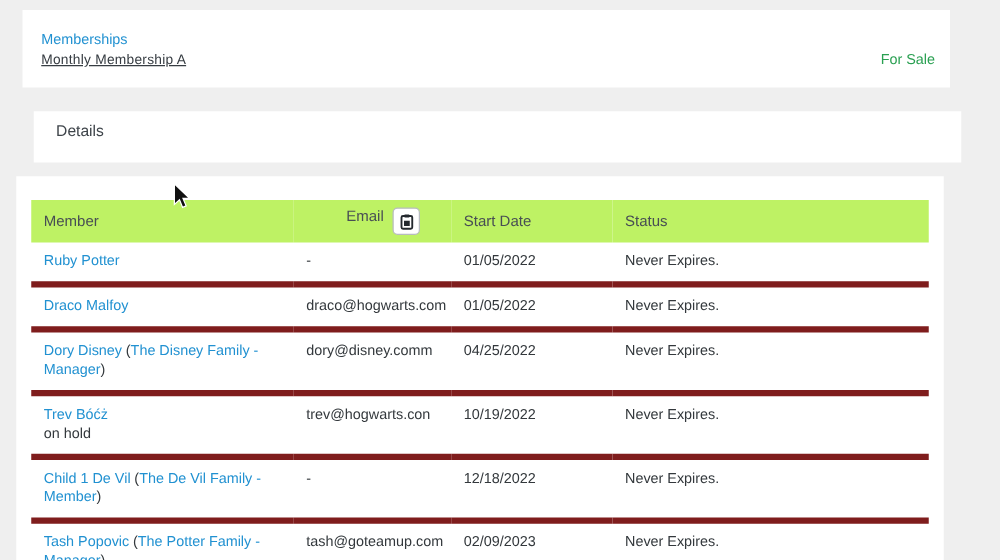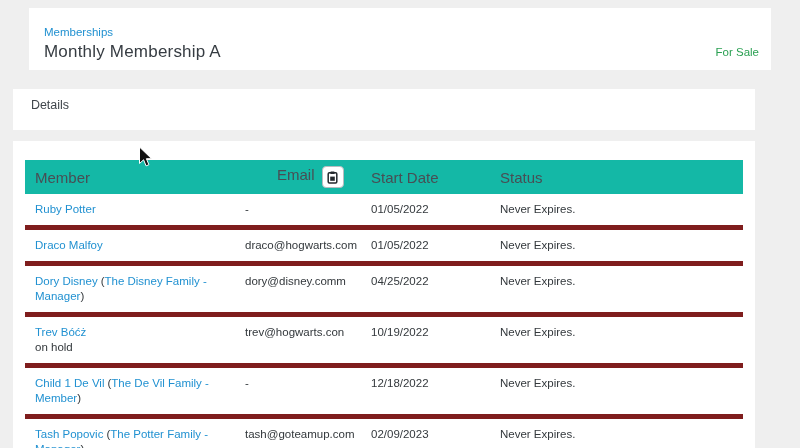--- a/index.html
+++ b/index.html
@@ -5,43 +5,43 @@
   * { box-sizing: border-box; }
   html,body { margin:0; padding:0; }
   body {
     width:800px; height:448px; overflow:hidden; position:relative;
     background:#efefef;
     font-family:"Liberation Sans", sans-serif;
   }
   .card { position:absolute; background:#ffffff; }
 
   
-  .header-card { left:29px; top:8px; width:742px; height:62px; padding:14px 12px 0 15px; }
+  .header-card { left:18px; top:8px; width:742px; height:62px; padding:14px 12px 0 15px; }
   .breadcrumb-link { color:#2191d1; font-size:11.5px; text-decoration:none; display:inline-block; cursor:pointer; }
   .title-row { display:flex; justify-content:space-between; align-items:center; margin-top:2px; }
-  .page-title { font-size:17px; font-weight:400; color:#363c42; margin:0; letter-spacing:.2px; }
+  .page-title { font-size:11px; font-weight:400; color:#363c42; margin:0; letter-spacing:.2px;text-decoration:underline; }
   .for-sale { color:#2aa052; font-size:11.5px; }
 
   
-  .tab-bar { left:13px; top:89px; width:742px; height:41px; display:flex; align-items:flex-start; }
+  .tab-bar { left:27px; top:89px; width:742px; height:41px; display:flex; align-items:flex-start; }
   .tab {
     height:34px; line-height:32px; text-align:center; font-size:12.5px; color:#3f454b;
     border-bottom:2px solid transparent; cursor:pointer;
   }
   .tab-details { width:74px; }
   .tab-members { width:88px; }
   .tab.active { border-bottom-color:#47525b; }
 
   
   .table-card { left:13px; top:141px; width:742px; height:307px; padding:19px 12px 0 12px; overflow:hidden; }
   table { width:718px; border-collapse:collapse; table-layout:fixed; font-size:11.5px; }
   col.c-member { width:210px; } col.c-email { width:126px; } col.c-start { width:129px; }
   thead th {
-    background:#14b8a6; height:34px; text-align:left; font-weight:400;
-    color:#484e54; padding:0 4px 0 10px; font-size:15px;
+    background:#bef264; height:34px; text-align:left; font-weight:400;
+    color:#484e54; padding:0 4px 0 10px; font-size:12px;
   }
   th .th-inner { display:flex; align-items:flex-start;margin-left:32px; }
   .icon-btn {
     width:22px; height:22px; margin-left:7px; background:#fff;
     border:1px solid #b8bcc0; border-radius:4px;
     display:inline-flex; align-items:center; justify-content:center;
     cursor:pointer; padding:0;
   }
   tbody td {
     padding:8px 8px 8px 10px; color:#33383c; vertical-align:top;

